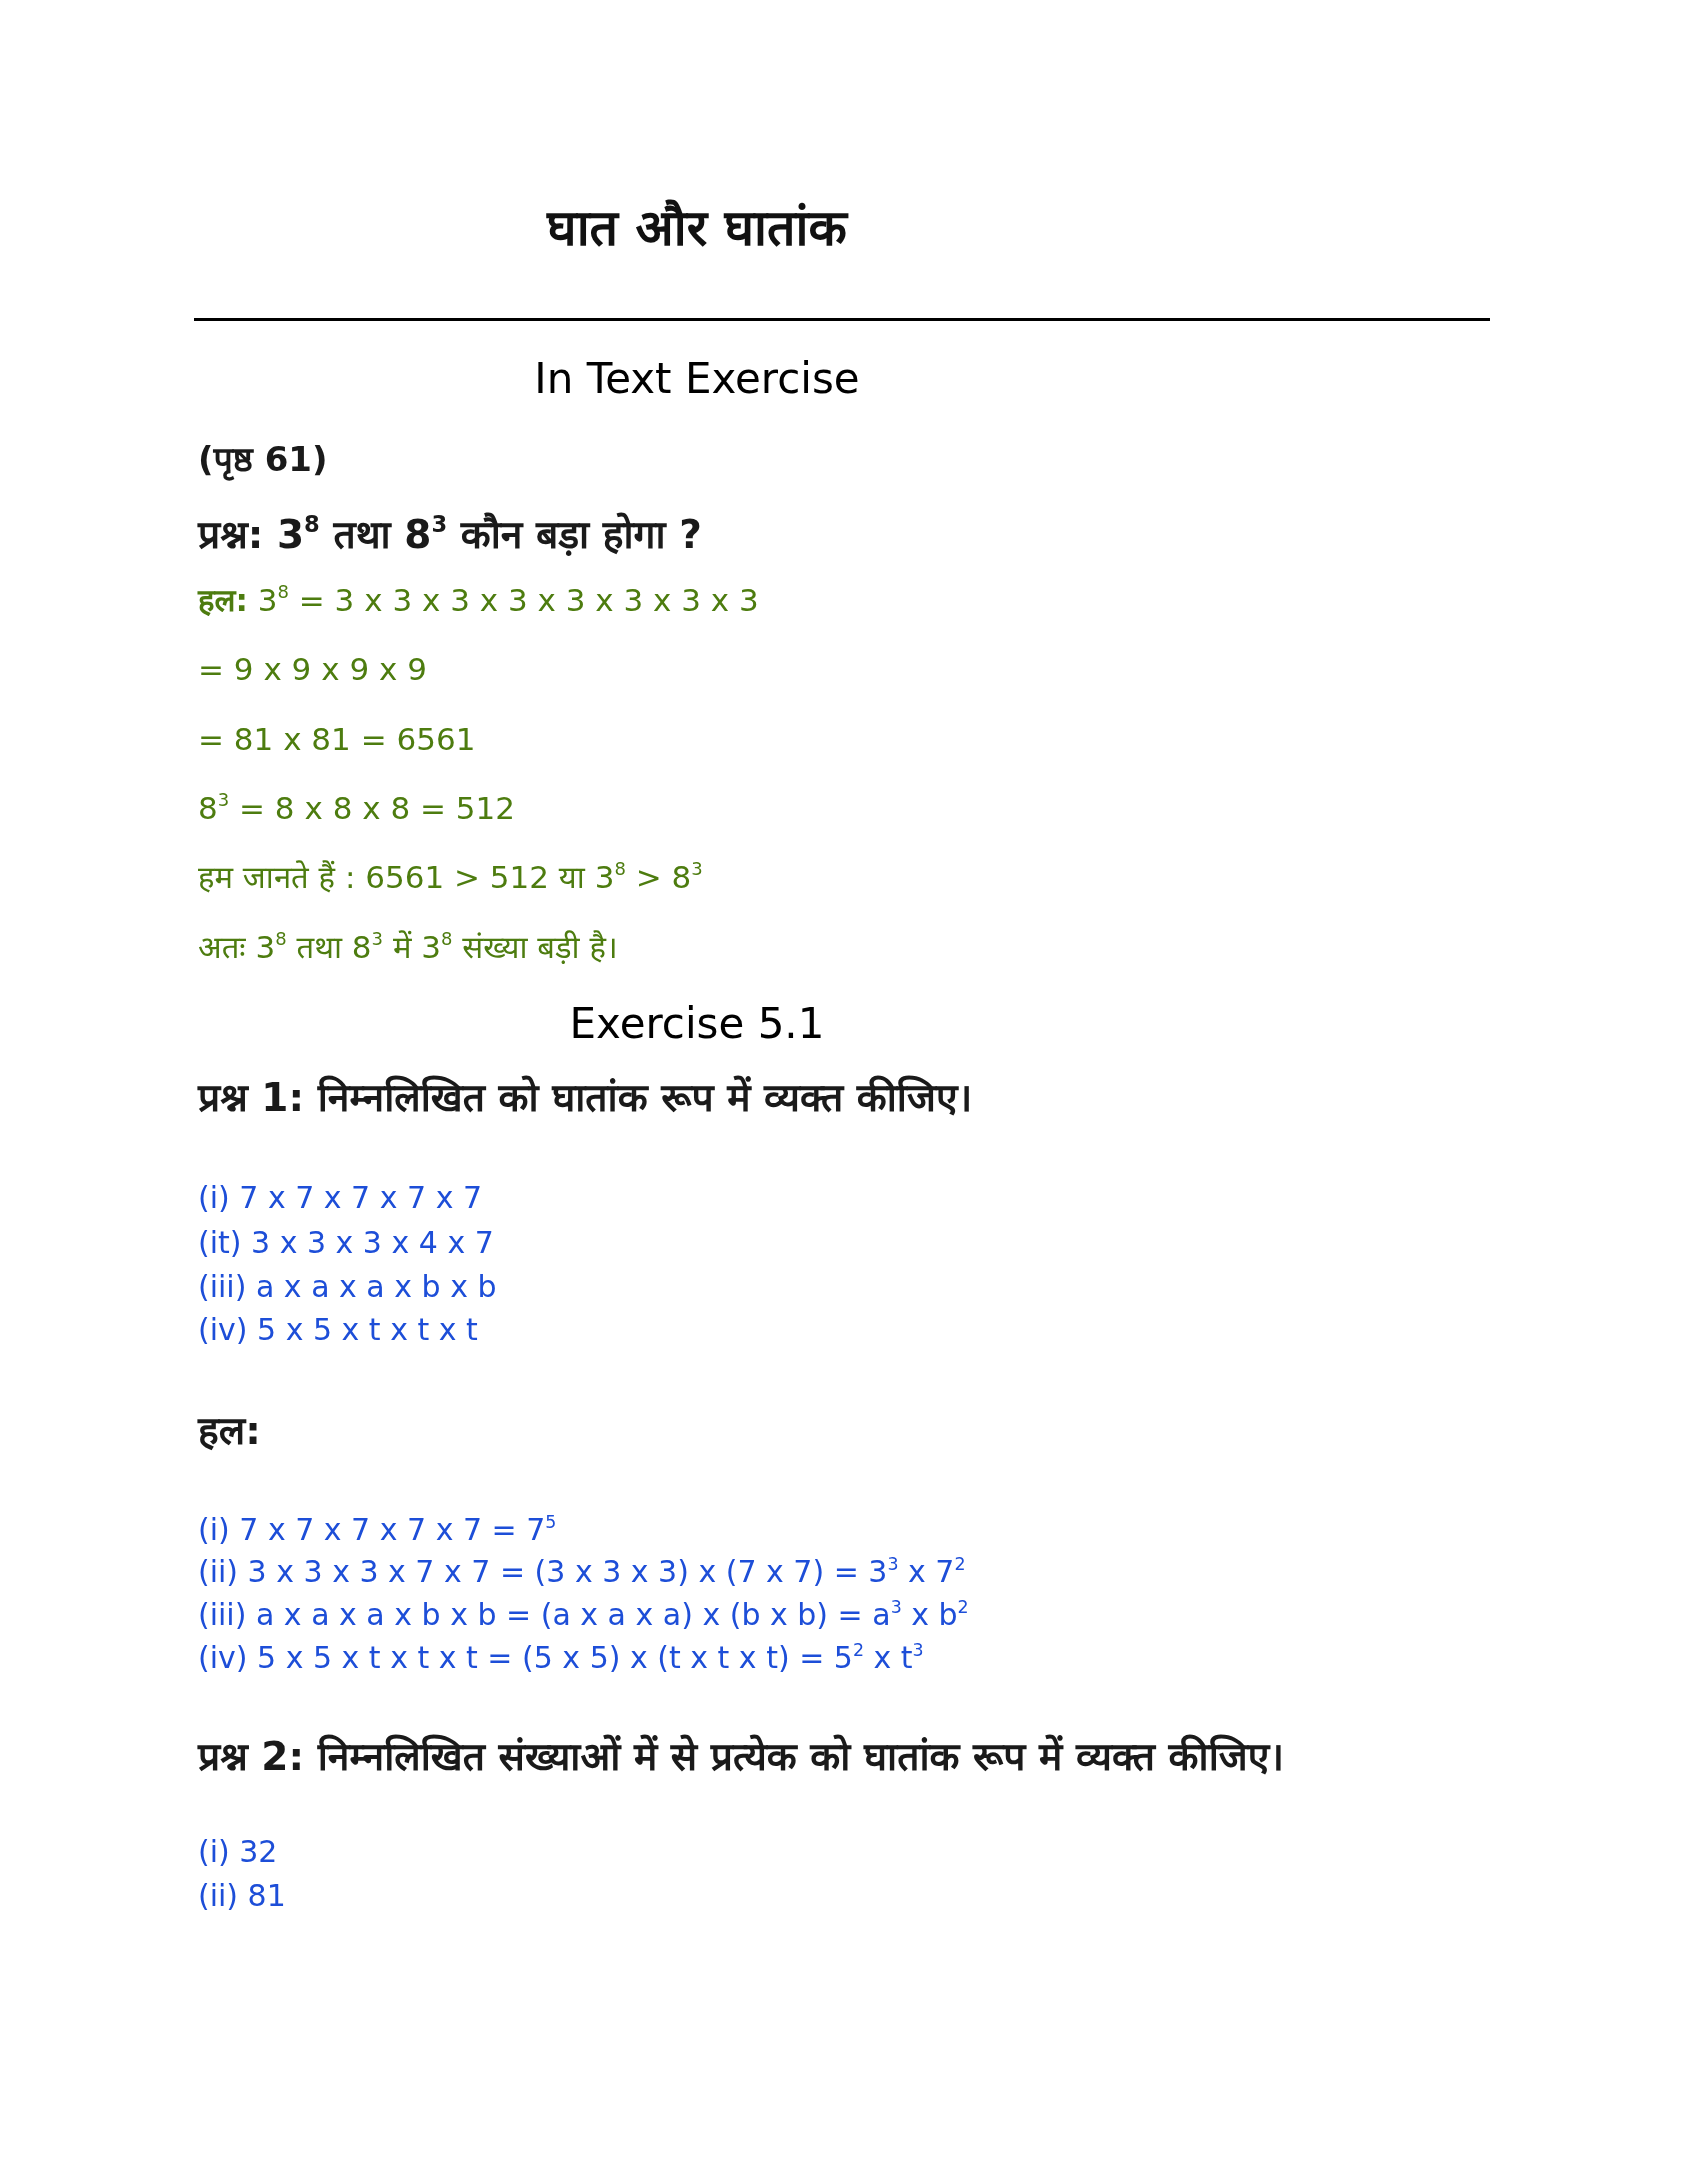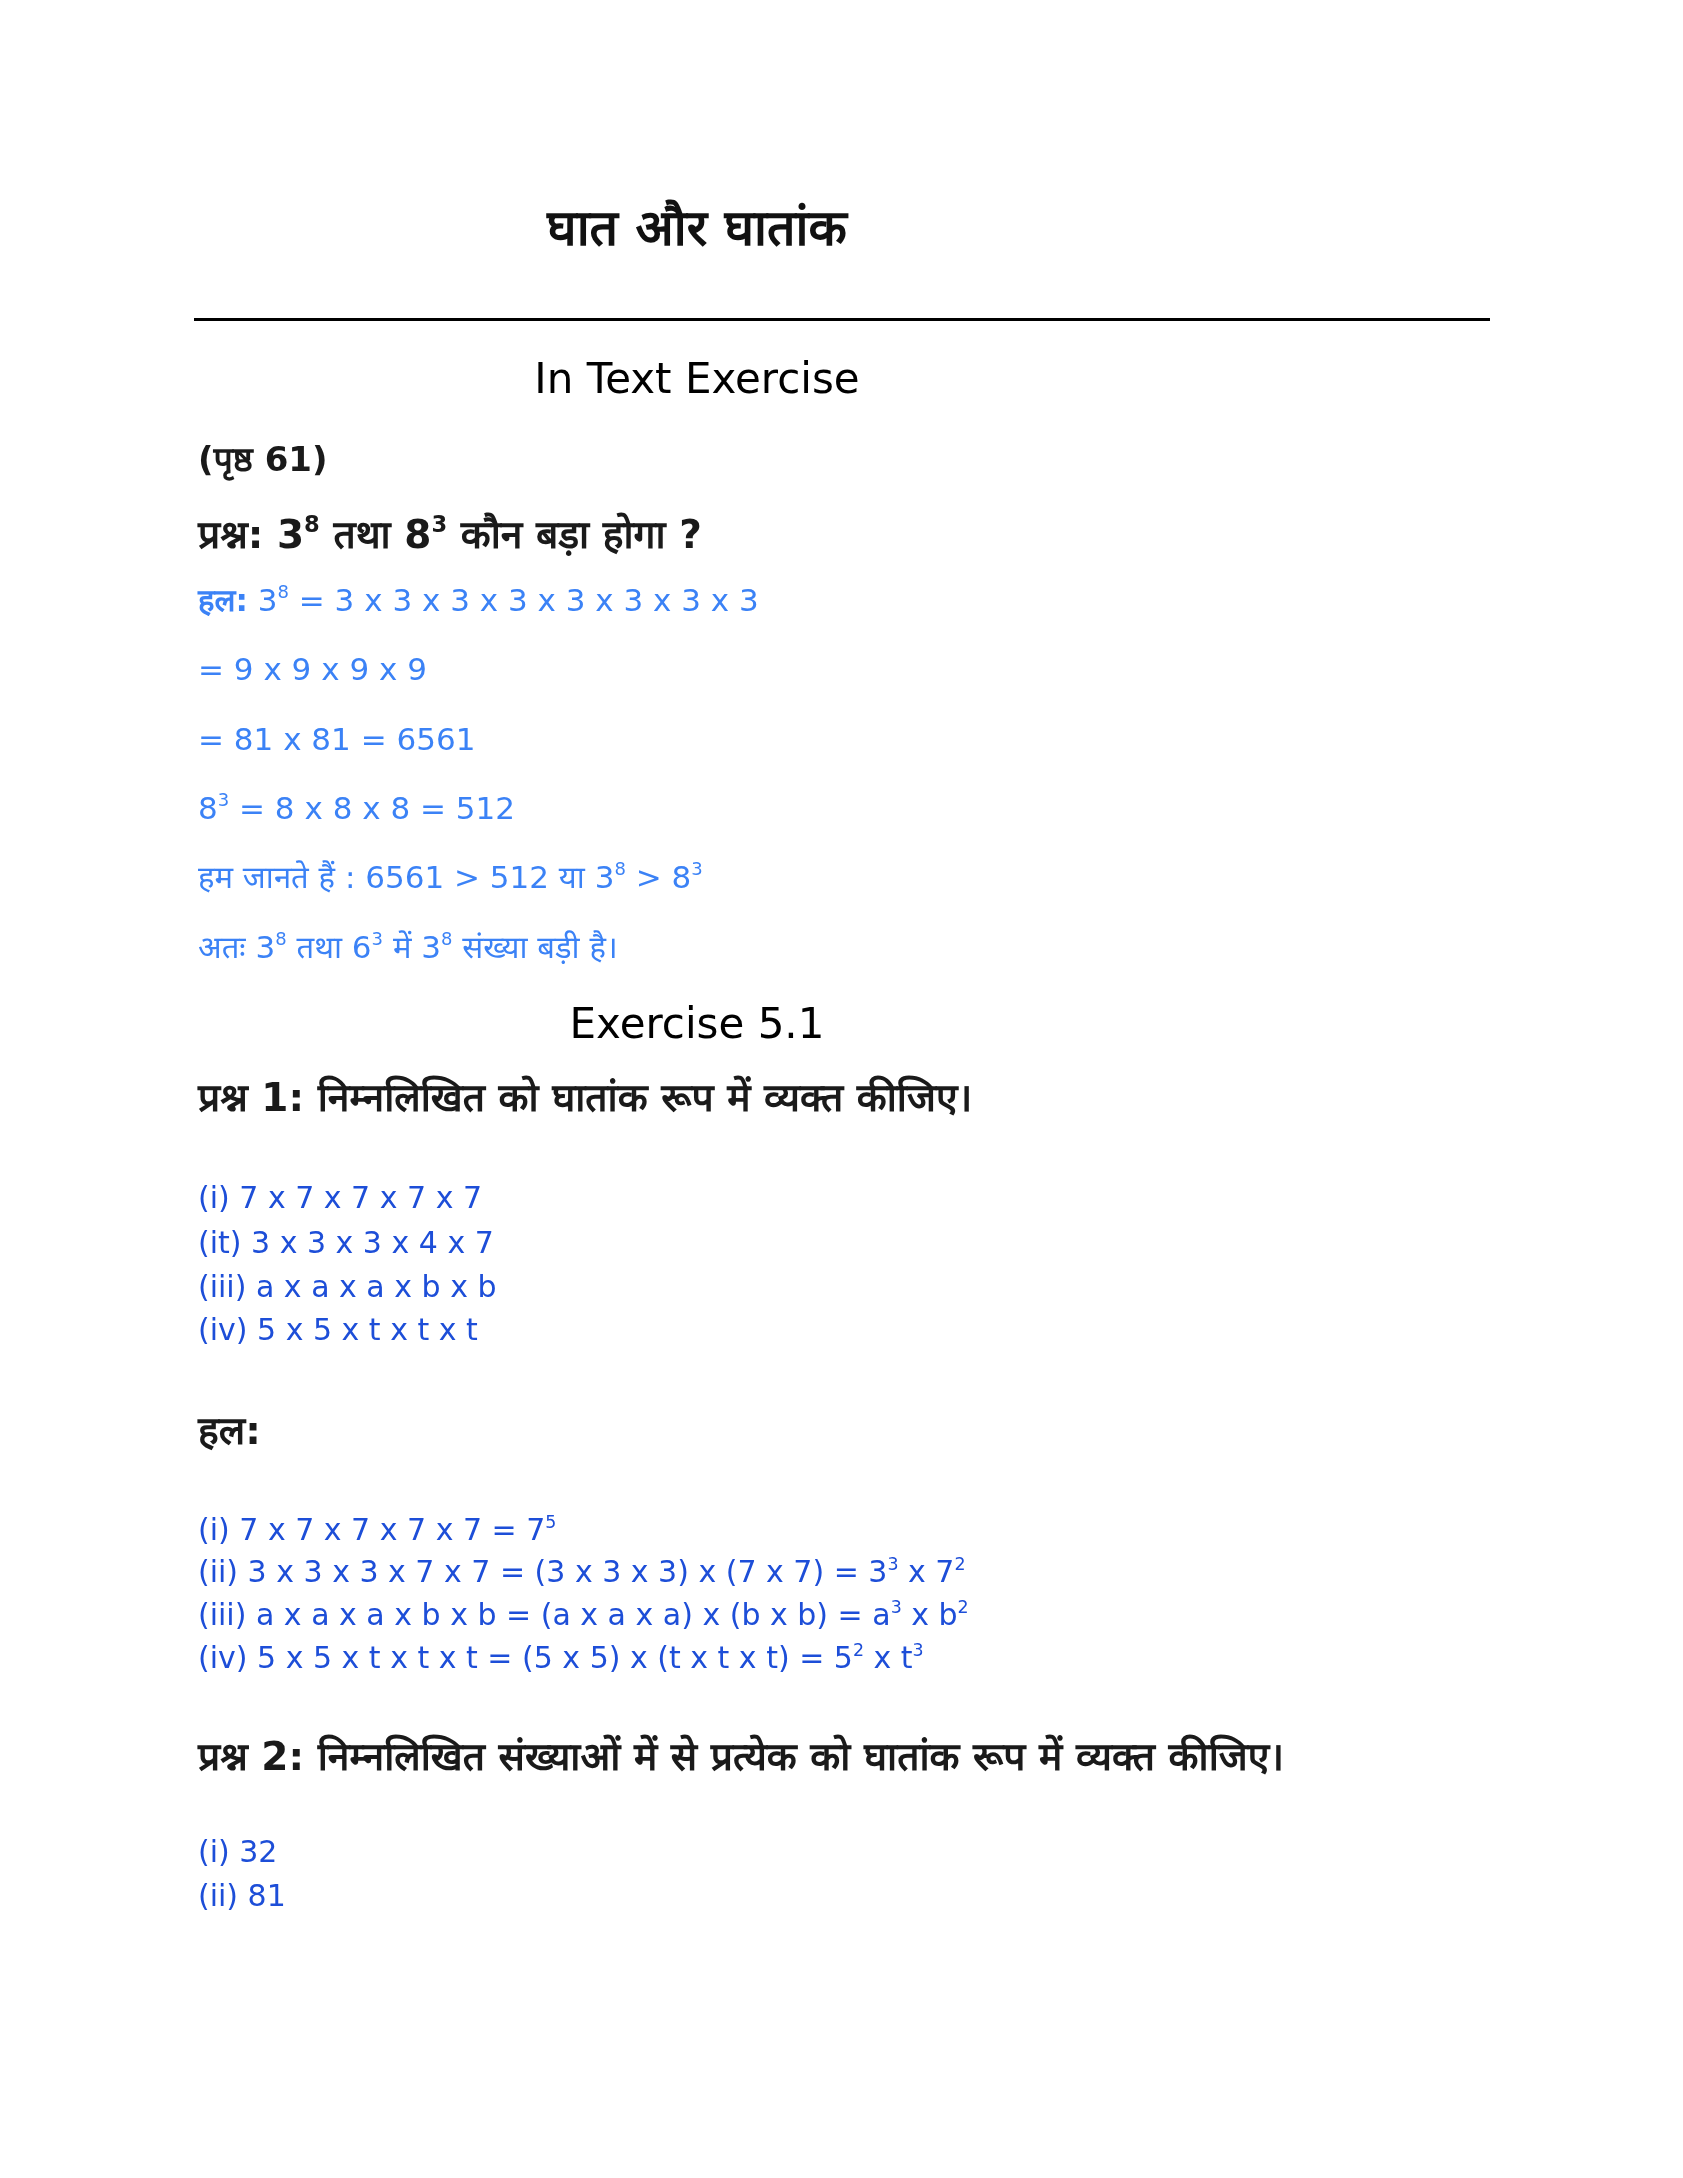--- a/index.html
+++ b/index.html
@@ -3,21 +3,21 @@
 <meta charset="utf-8">
 <style>
   html, body { margin: 0; padding: 0; background: #ffffff; }
   body { width: 1683px; height: 2178px; position: relative; overflow: hidden;
          font-family: "DejaVu Sans", "Liberation Sans", sans-serif; color: #111111; }
   .line { position: absolute; left: 198px; white-space: nowrap; line-height: 1; }
   .center { position: absolute; left: 0; width: 1394px; text-align: center; line-height: 1; white-space: nowrap; }
   .title { font-size: 50px; font-weight: bold; top: 203px; }
   .h2 { font-size: 42px; font-weight: normal; color: #000; }
   .rule { position: absolute; left: 194px; width: 1296px; top: 318px; height: 3px; background: #000000; }
-  .body { font-size: 31px; font-weight: normal; color: #3b82f6; }
+  .body { font-size: 31px; font-weight: normal; color: #4d7c0f; }
   .q { font-size: 39px; font-weight: bold; color: #1a1a1a; }
   .list { font-size: 30px; color: #1d4ed8; }
   sup { font-size: 0.58em; vertical-align: 0.7em; line-height: 0; }
   .lbl { font-weight: bold; }
 </style>
 </head>
 <body>
 
 <div class="center title">घात और घातांक</div>
 <div class="rule"></div>
@@ -41,21 +41,21 @@
 
 <div class="line body" style="top:793px;">
   <span>8</span><sup>3</sup><span> = 8 x 8 x 8 = 512</span>
 </div>
 
 <div class="line body" style="top:862px;">
   <span>हम जानते हैं : 6561 &gt; 512 या 3</span><sup>8</sup><span> &gt; 8</span><sup>3</sup>
 </div>
 
 <div class="line body" style="top:932px;">
-  <span>अतः 3</span><sup>8</sup><span> तथा 6</span><sup>3</sup><span> में 3</span><sup>8</sup><span> संख्या बड़ी है।</span>
+  <span>अतः 3</span><sup>8</sup><span> तथा 8</span><sup>3</sup><span> में 3</span><sup>8</sup><span> संख्या बड़ी है।</span>
 </div>
 
 <div class="center h2" style="top:1003px;">Exercise 5.1</div>
 
 <div class="line q" style="top:1078px;">
   <span>प्रश्न 1:</span><span> निम्नलिखित को घातांक रूप में व्यक्त कीजिए।</span>
 </div>
 
 <div class="line list" style="top:1183px;">(i) 7 x 7 x 7 x 7 x 7</div>
 <div class="line list" style="top:1228px;">(it) 3 x 3 x 3 x 4 x 7</div>

